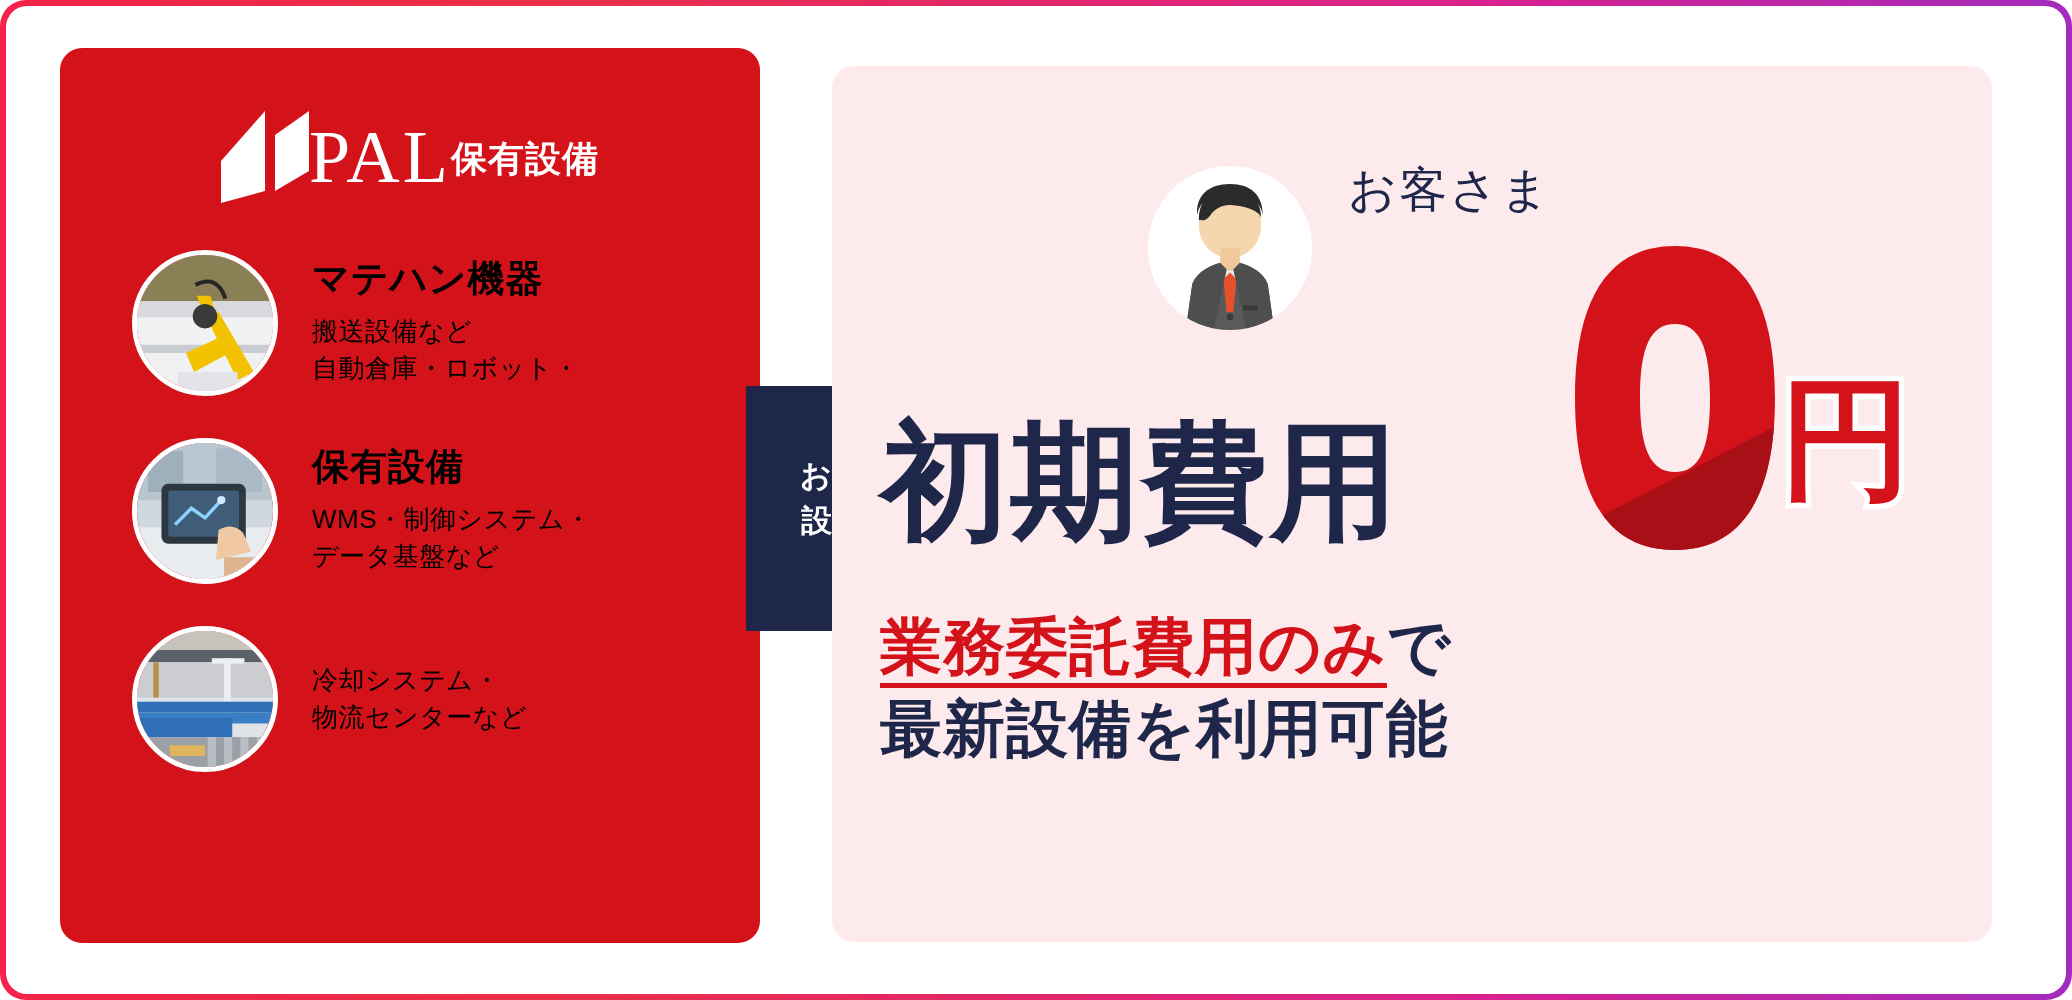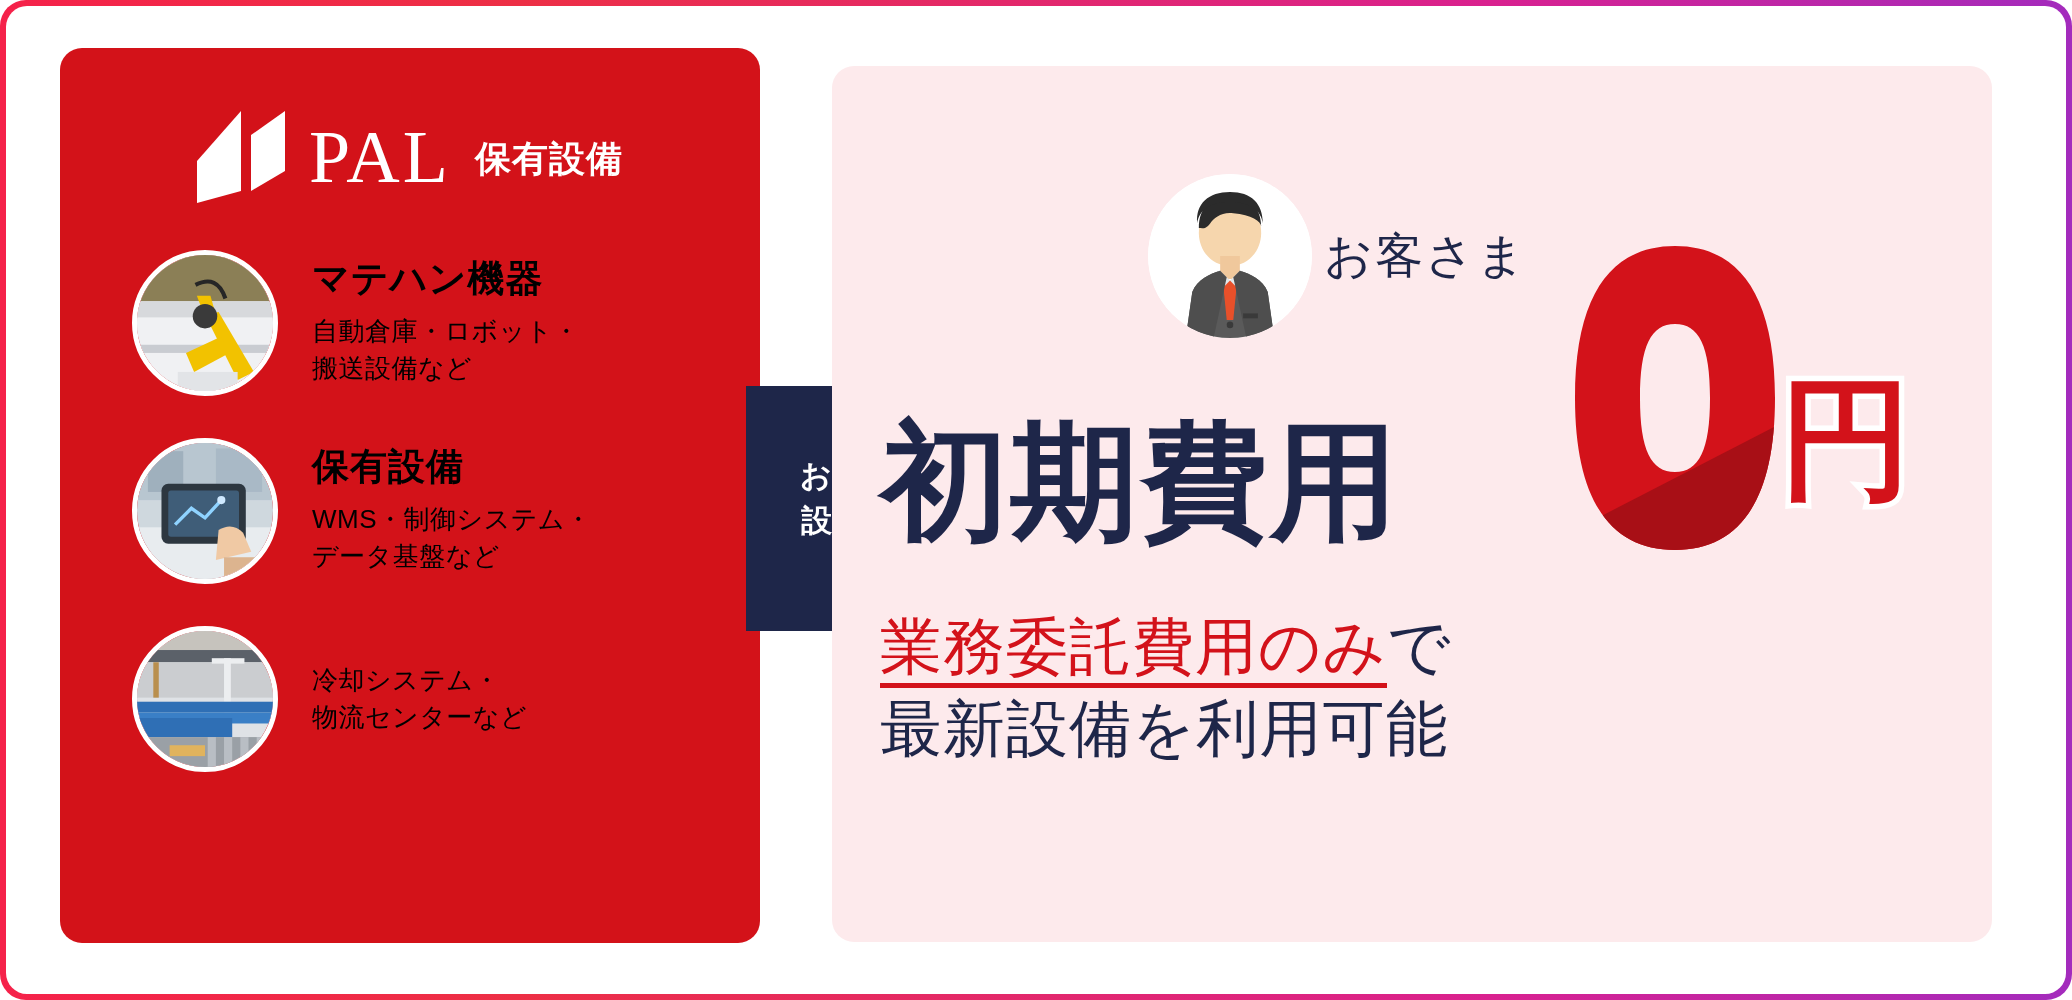--- a/index.html
+++ b/index.html
@@ -44,21 +44,20 @@
     background: #d31219;
     border-radius: 22px;
     box-sizing: border-box;
     padding: 40px 0 0 0;
   }
 
   #brand-row {
     display: flex;
     align-items: center;
     justify-content: center;
-    gap: 24px;
     height: 108px;
     margin-top: 14px;
   }
   .logo-mark {
     display: block;
   }
   .brand-word {
     color: #ffffff;
     font-family: "Liberation Serif", "DejaVu Serif", serif;
     font-size: 74px;
@@ -146,24 +145,23 @@
     width: 1160px;
     height: 876px;
     background: #fdeaec;
     border-radius: 22px;
     box-sizing: border-box;
   }
 
   #customer-row {
     position: absolute;
     left: 316px;
-    top: 108px;
+    top: 100px;
     display: flex;
-    align-items: center;
-    gap: 12px;
+    gap: 36px;
   }
   .avatar {
     width: 164px;
     height: 164px;
     border-radius: 50%;
     background: #ffffff;
     overflow: hidden;
     position: relative;
   }
   .avatar svg { display:block; width:100%; height:100%; }
@@ -216,21 +214,21 @@
 
   
   #subcopy {
     position: absolute;
     left: 48px;
     top: 540px;
     width: 1060px;
   }
   .sub-line {
     font-size: 62px;
-    font-weight: 400;
+    font-weight: 700;
     line-height: 1.32;
     letter-spacing: 1px;
     white-space: nowrap;
   }
   .sub-em {
     color: #d3121a;
     border-bottom: 5px solid #d3121a;
     padding-bottom: 2px;
   }
   .sub-plain { color: #1e2649; }
@@ -268,22 +266,22 @@
               <path d="M50 44 L60 42 L86 86 L74 92 Z" fill="#f2c200"></path>
               <path d="M36 72 L62 60 L68 72 L42 86 Z" fill="#f2c200"></path>
               <circle cx="50" cy="45" r="9" fill="#3a3a3a"></circle>
               <path d="M43 22 q16 -8 22 10" stroke="#262626" stroke-width="3" fill="none"></path>
               <rect x="30" y="86" width="44" height="14" fill="#e2e4e7"></rect>
             </svg>
           </div>
           <div class="feature-text">
             <div class="feature-title">マテハン機器</div>
             <div class="feature-desc">
+              <div>搬送設備など</div>
               <div>自動倉庫・ロボット・</div>
-              <div>搬送設備など</div>
             </div>
           </div>
         </div>
 
         <div class="feature-item">
           <div class="feature-thumb">
             <svg viewBox="0 0 100 100" aria-hidden="true">
               <rect width="100" height="100" fill="#cfd8de"></rect>
               <rect x="0" y="0" width="100" height="42" fill="#b8c6d0"></rect>
               <rect x="8" y="6" width="26" height="30" fill="#9fb0bd"></rect>

